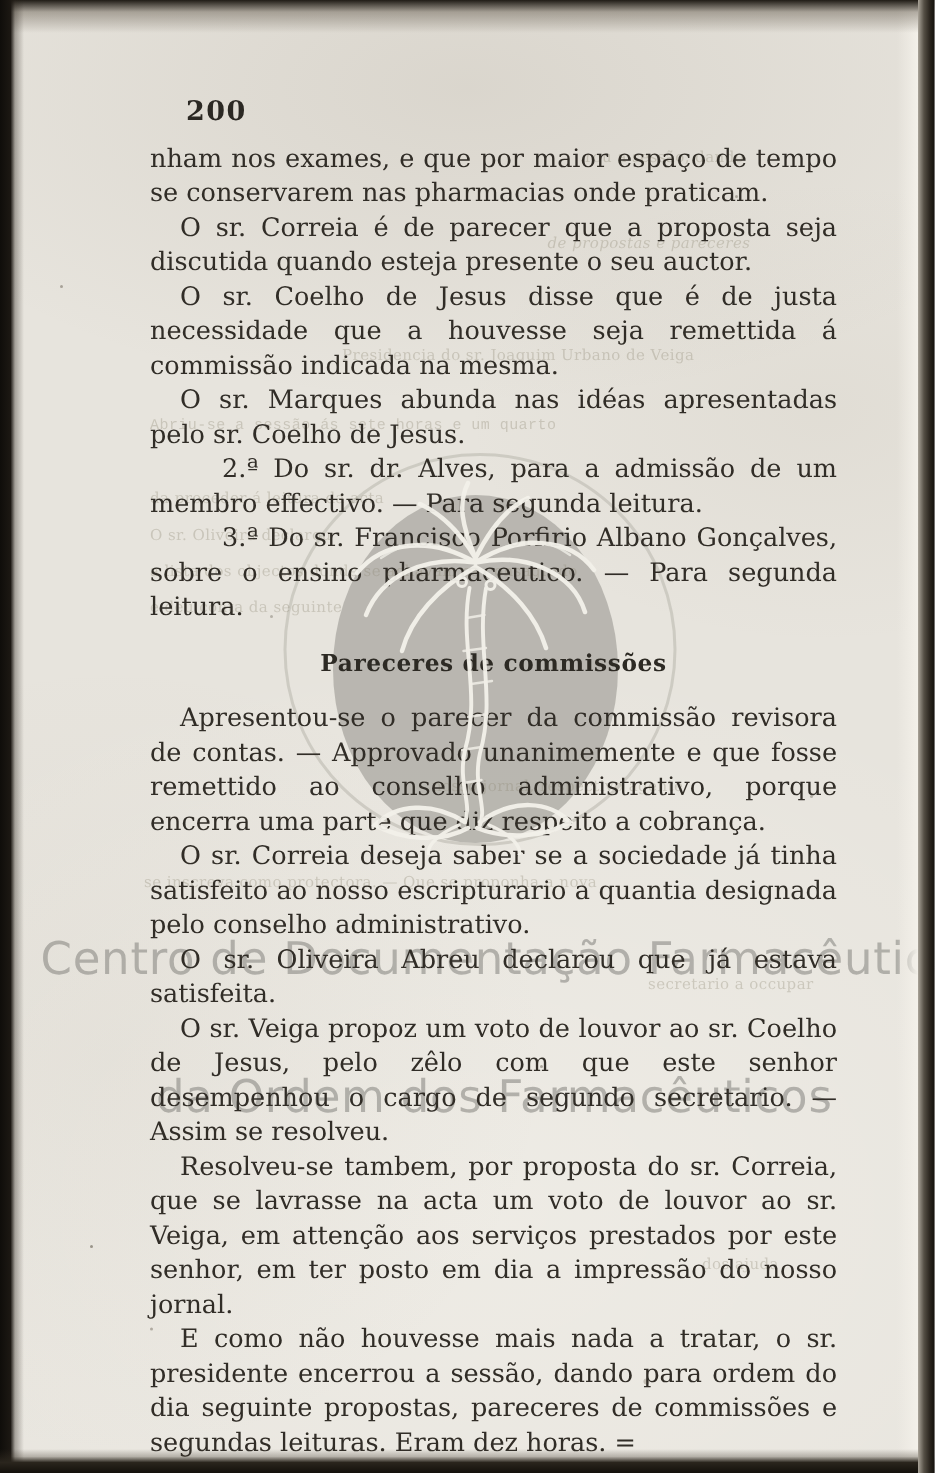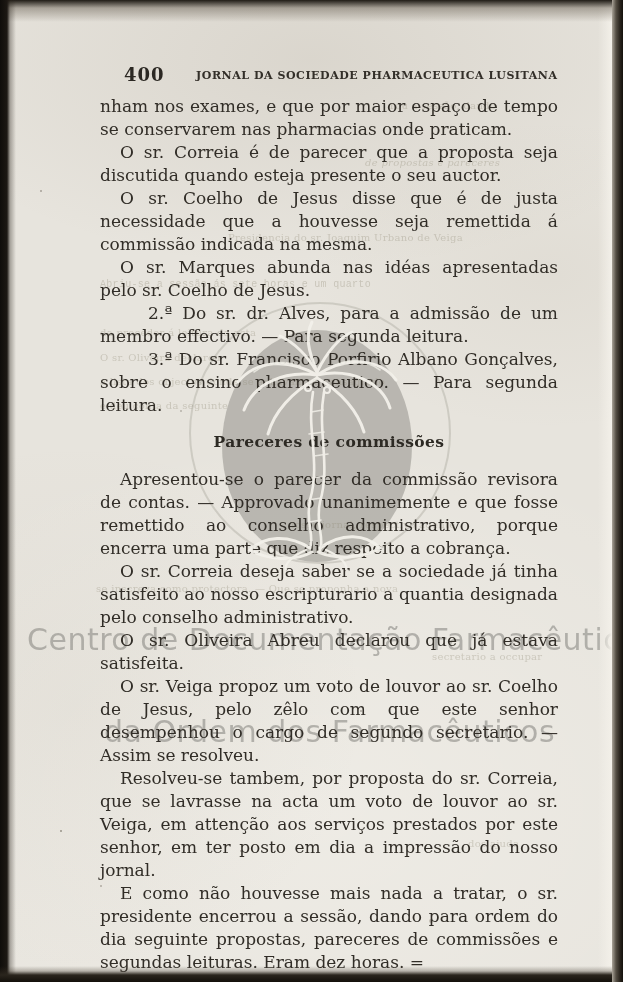--- a/index.html
+++ b/index.html
@@ -88,22 +88,21 @@
       <div class="ghost" style="left: 100px; top: 400px;">e deu conta da seguinte</div>
       <div class="ghost" style="left: 288px; top: 519px;">nosso jornal, respectivo agente</div>
       <div class="ghost" style="left: 96px; top: 583px;">se inscreva como protectora. — Que se proponha a nova</div>
       <div class="ghost" style="left: 432px; top: 651px;">secretario a occupar</div>
       <div class="ghost" style="left: 468px; top: 838px;">dos ajuda</div>
     </div>
 
   <div class="wm-text wm-line1" style="color: rgb(126, 125, 120);">Centro de Documentação Farmacêutica</div>
   <div class="wm-text wm-line2" style="color: rgb(126, 125, 120); margin-top: 42px;">da Ordem dos Farmacêuticos</div>
 
-  <div class="page-number">400</div>
-  <div class="journal-title">JORNAL DA SOCIEDADE PHARMACEUTICA LUSITANA</div>
+  <div class="page-number">200</div>
 
   <div class="body-text" id="body-text">
       <p class=""><span>nham nos exames, e que por maior espaço de tempo se conservarem nas pharmacias onde praticam.</span></p>
       <p class="indent"><span>O sr. </span><span class="it">Correia</span><span> é de parecer que a proposta seja discutida quando esteja presente o seu auctor.</span></p>
       <p class="indent"><span>O sr. </span><span class="it">Coelho de Jesus</span><span> disse que é de justa necessidade que a houvesse seja remettida á commissão indicada na mesma.</span></p>
       <p class="indent"><span>O sr. </span><span class="it">Marques</span><span> abunda nas idéas apresentadas pelo sr. Coelho de Jesus.</span></p>
       <p class="indent"><span class="bd">2.ª</span><span> Do sr. dr. Alves, para a admissão de um membro effectivo. — Para segunda leitura.</span></p>
       <p class="indent"><span class="bd">3.ª</span><span> Do sr. Francisco Porfirio Albano Gonçalves, sobre o ensino pharmaceutico. — Para segunda leitura.</span></p>
       <div class="section-heading">Pareceres de commissões</div>
       <p class="indent"><span>Apresentou-se o parecer da commissão revisora de contas. — Approvado unanimemente e que fosse remettido ao conselho administrativo, porque encerra uma parte que diz respeito a cobrança.</span></p>

